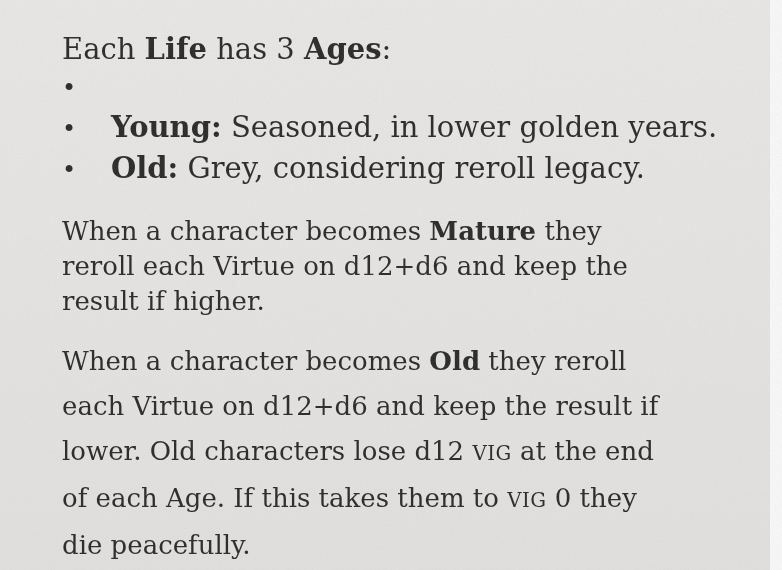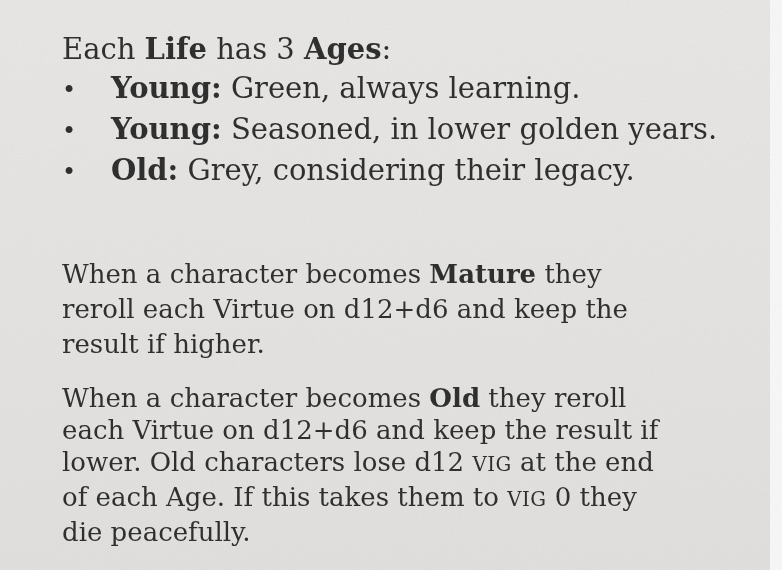--- a/index.html
+++ b/index.html
@@ -45,50 +45,49 @@
     align-items: baseline;
   }
   .marker {
     flex: 0 0 49px;
     width: 49px;
     font-size: 24px;
   }
   .bullet-text { flex: 1 1 auto; }
   .para {
     font-size: 26px;
-    line-height: 32px;
+    line-height: 45px;
     white-space: pre-line;
     margin: 0;
   }
-  .para-mature { margin-top: 65px; line-height: 35px; }
+  .para-mature { margin-top: 24px; line-height: 35px; }
   .para-old    { margin-top: 20px; }
   .b  { font-weight: bold; }
   .sc { text-transform: uppercase; font-size: 0.76em; letter-spacing: 0.5px; }
 </style>
 </head>
 <body>
 
 <div class="paper">
 
   <div class="content">
 
     <p class="intro"><span>Each </span><span class="b">Life</span><span> has 3 </span><span class="b">Ages</span><span>:</span></p>
 
     <ul class="bullets">
       <li>
         <span class="marker">•</span>
-        <span class="bullet-text"><span class="b">Young:</span><span> Green, always learning.</span></span>
       </li>
       <li>
         <span class="marker">•</span>
         <span class="bullet-text"><span class="b">Young:</span><span> Seasoned, in lower golden years.</span></span>
       </li>
       <li>
         <span class="marker">•</span>
-        <span class="bullet-text"><span class="b">Old:</span><span> Grey, considering their legacy.</span></span>
+        <span class="bullet-text"><span class="b">Old:</span><span> Grey, considering reroll legacy.</span></span>
       </li>
     </ul>
 
     <p class="para para-mature"><span>When a character becomes </span><span class="b">Mature</span><span> they
 reroll each Virtue on d12+d6 and keep the
 result if higher.</span></p>
 
     <p class="para para-old"><span>When a character becomes </span><span class="b">Old</span><span> they reroll
 each Virtue on d12+d6 and keep the result if
 lower. Old characters lose d12 </span><span class="sc">vig</span><span> at the end

